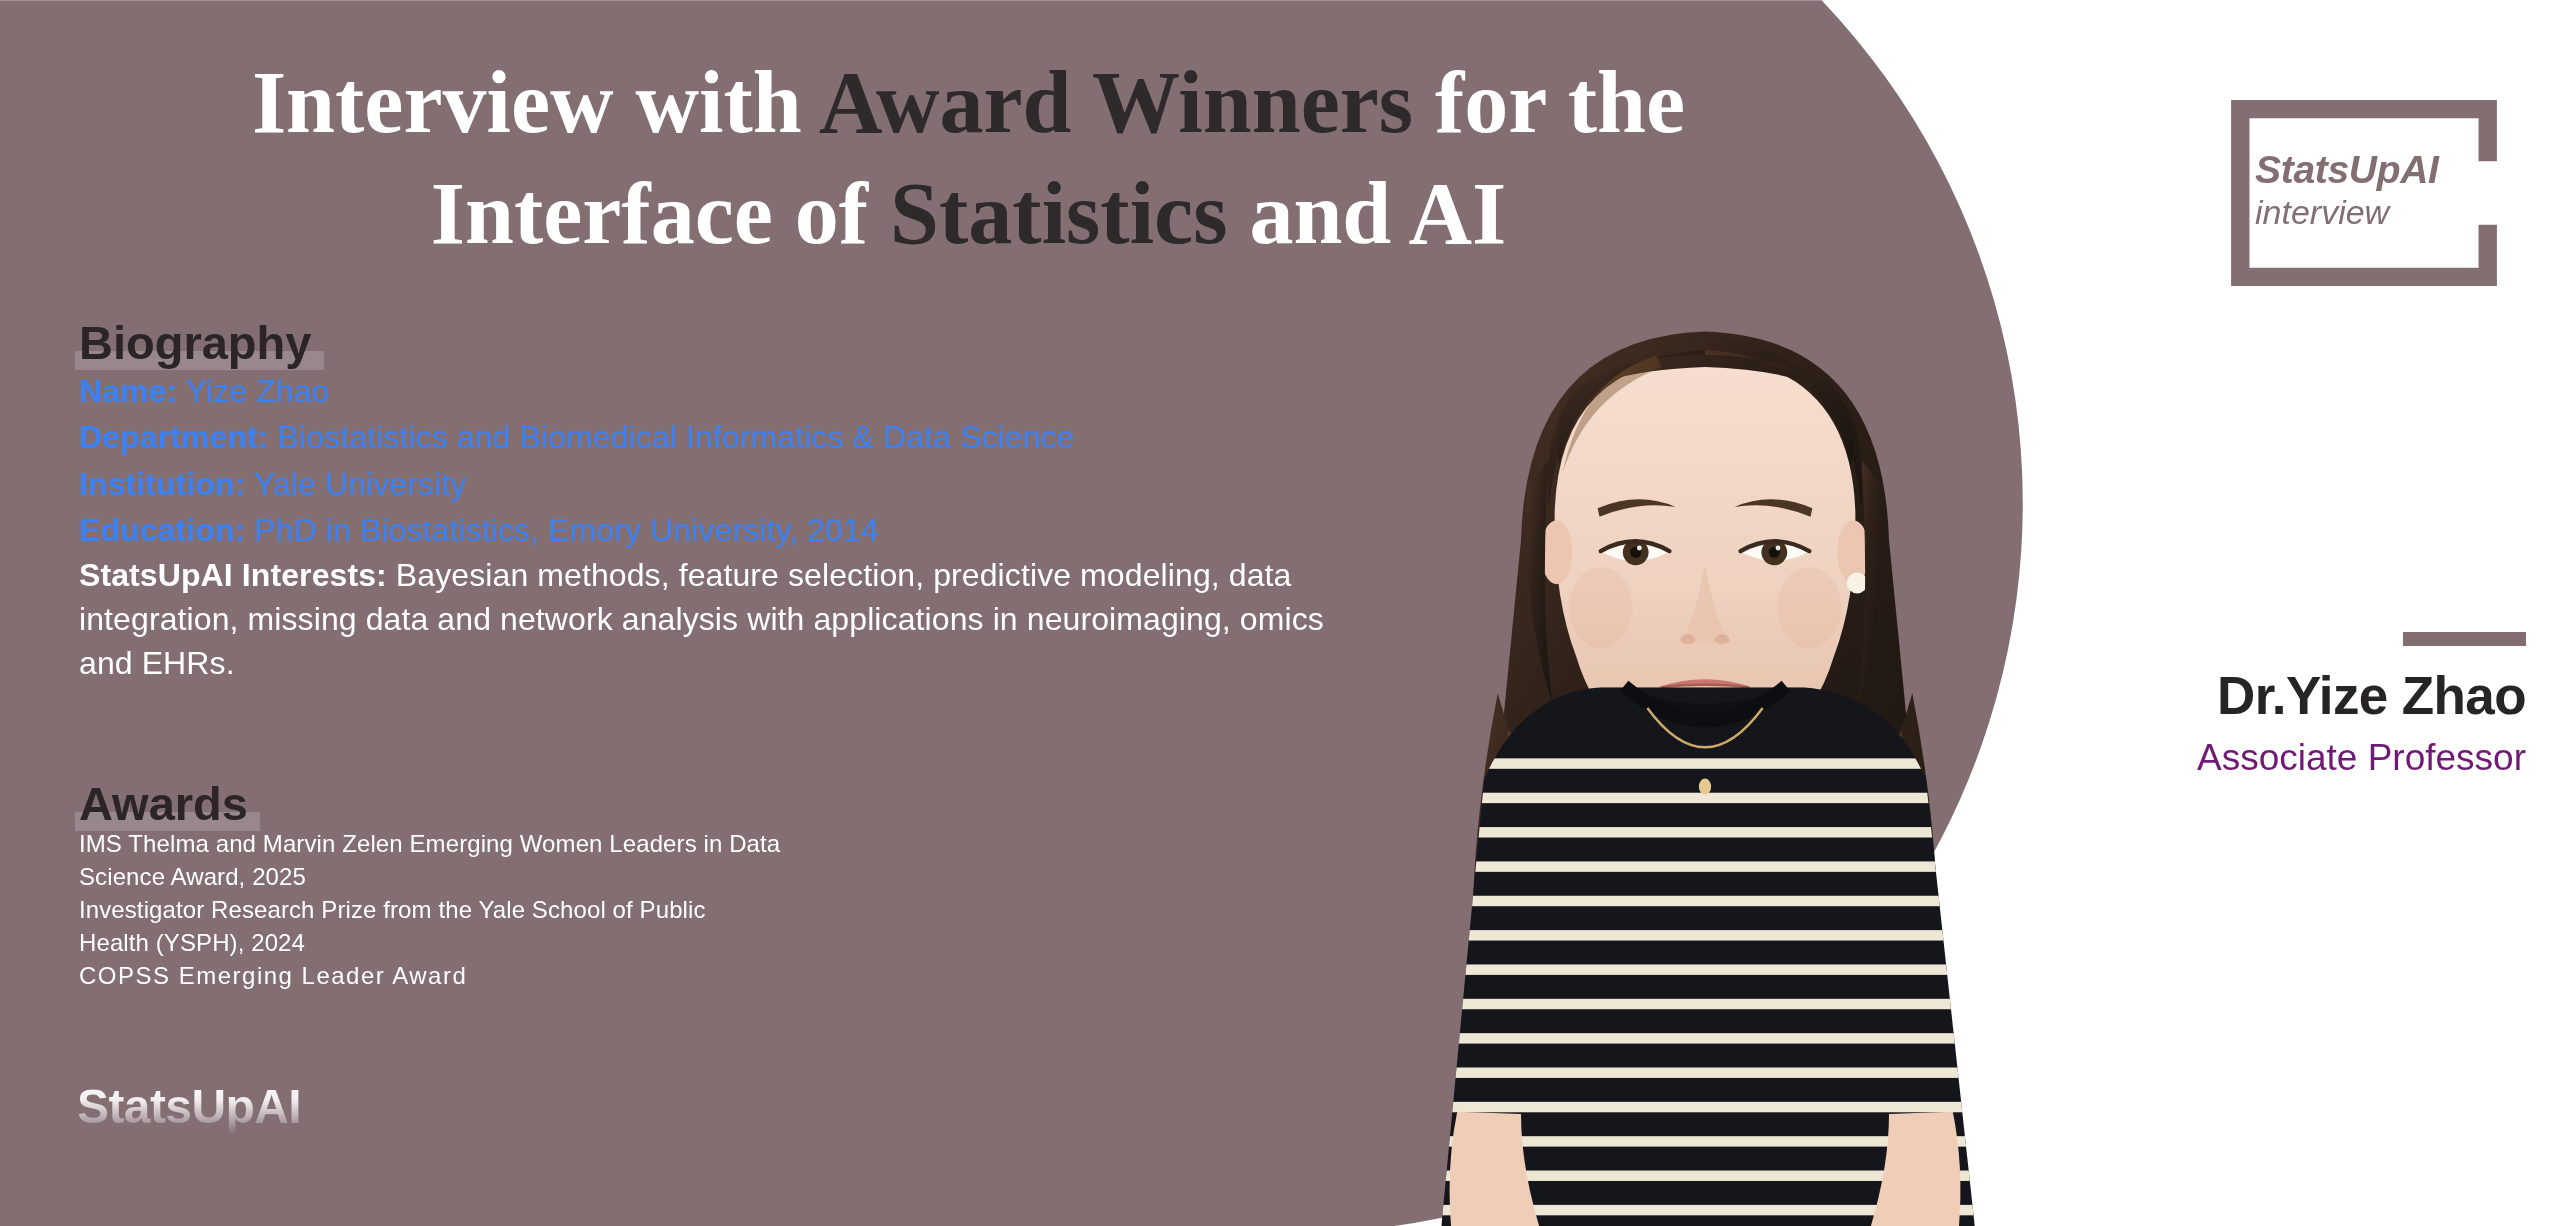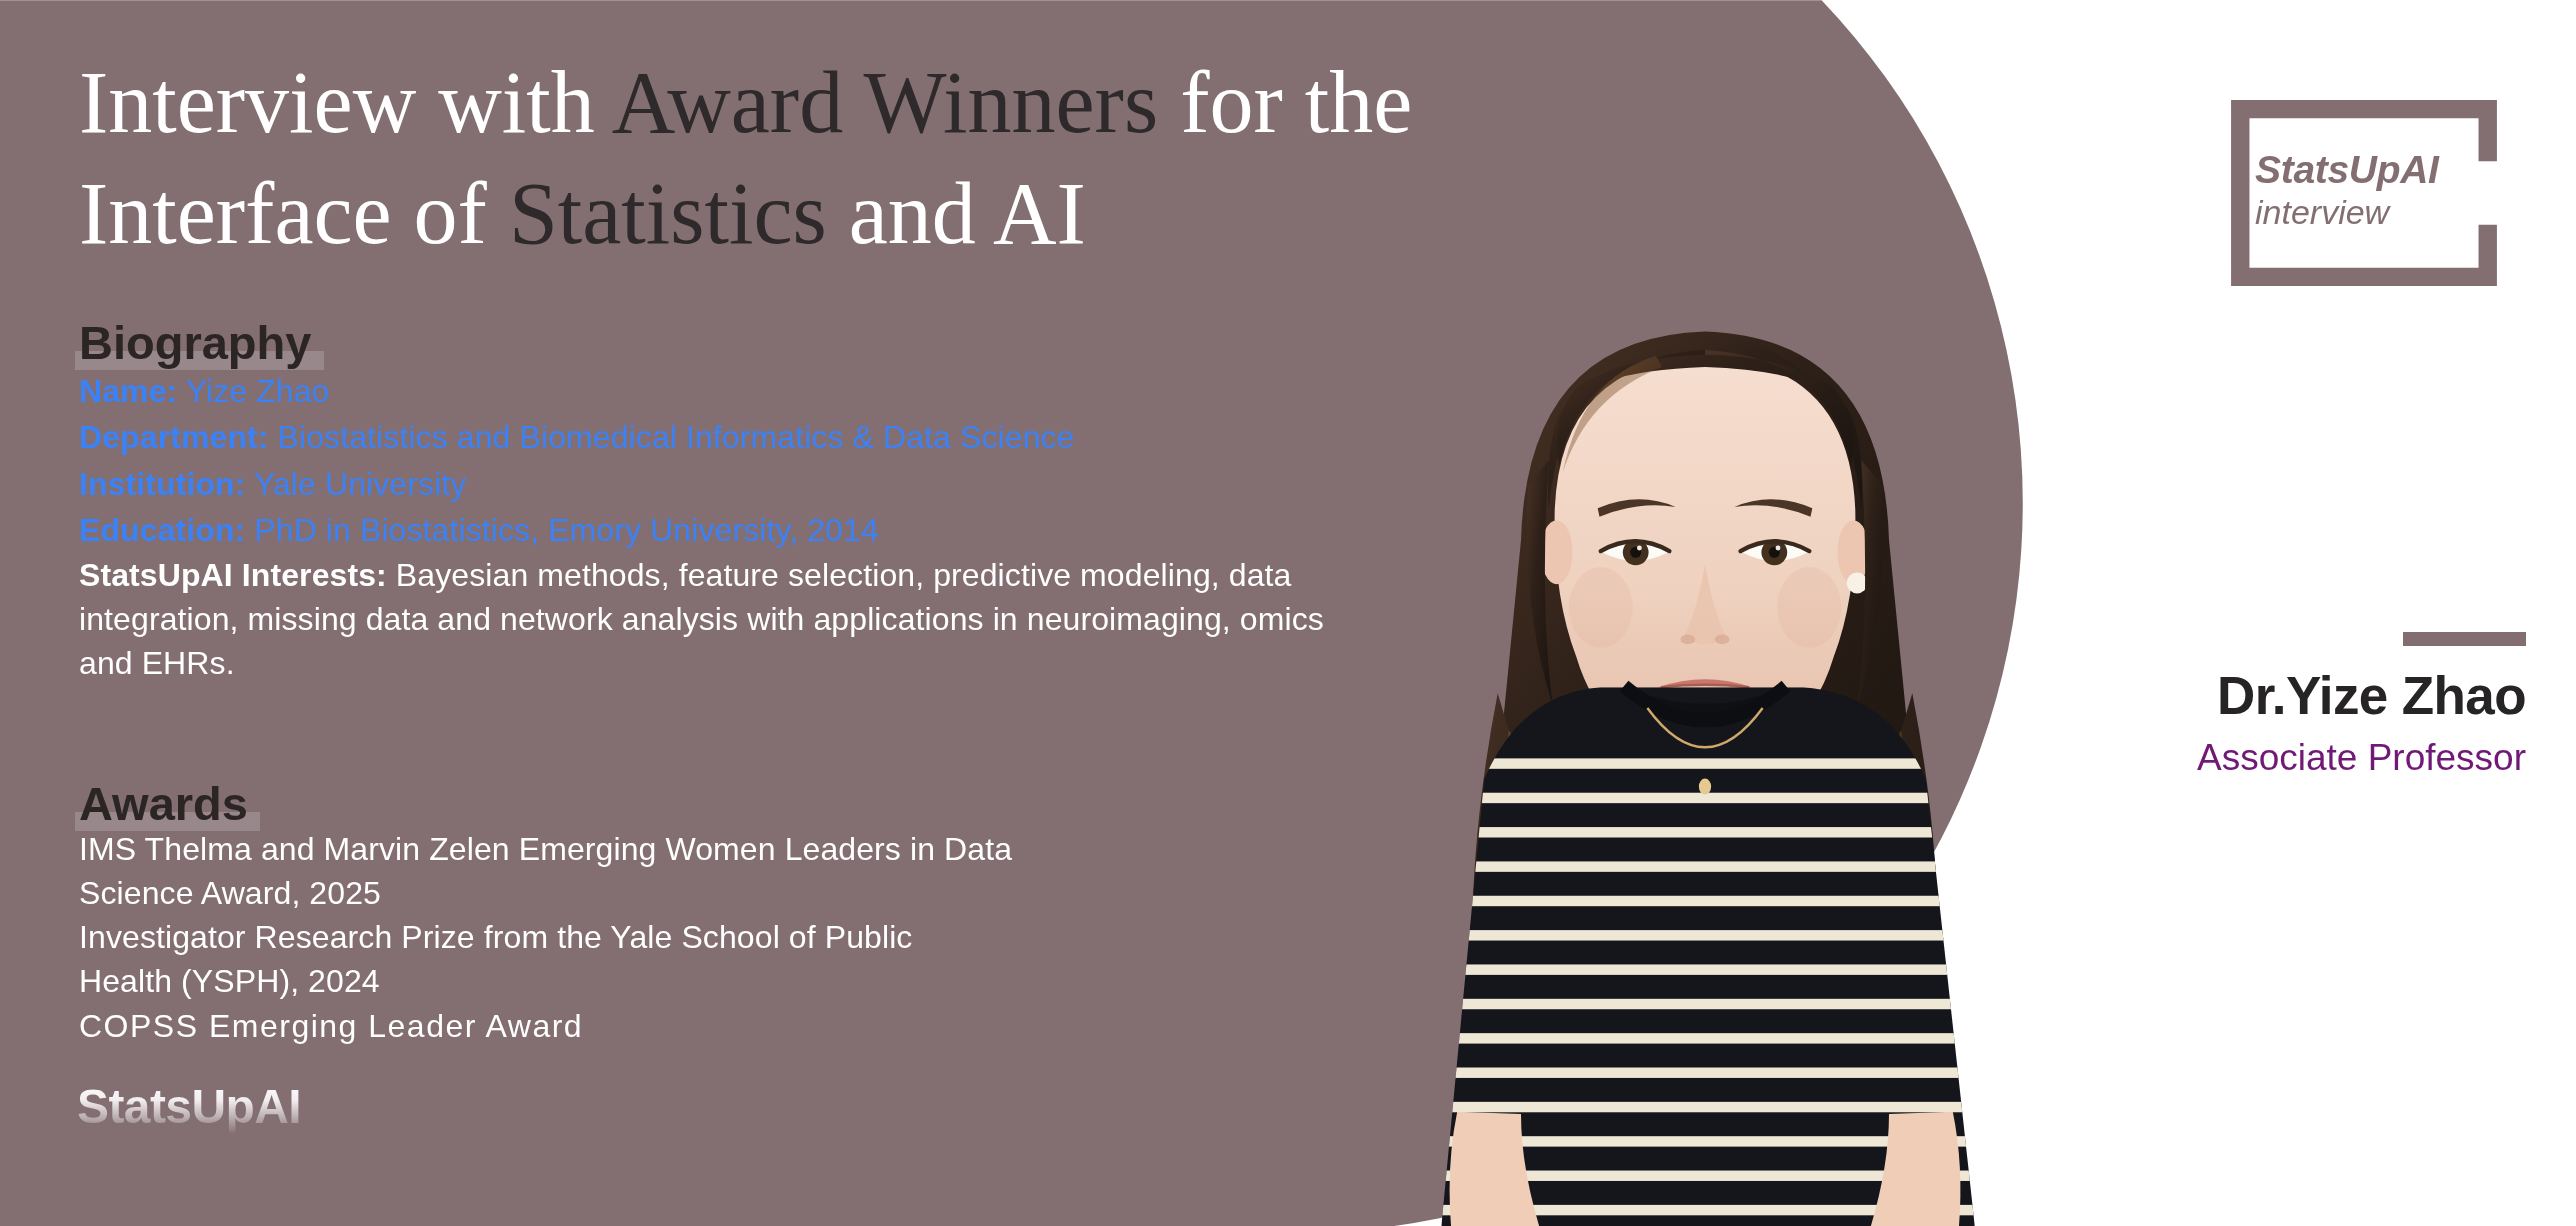--- a/index.html
+++ b/index.html
@@ -16,22 +16,23 @@
   .panel-svg { position:absolute; left:0; top:0; }
 
   
   .portrait { position:absolute; left:1337px; top:264px; width:736px; height:963px; }
   .portrait svg { display:block; }
 
   
   .title {
     position:absolute; left:79px; top:48px; width:1779px;
     font-family:"Liberation Serif", serif;
-    font-size:88px; line-height:1.26; font-weight:400;
+    font-size:88px; line-height:1.26; font-weight:700;
     letter-spacing:0px;
+    text-align:center;
   }
   .t-light { color:#ffffff; }
   .t-dark  { color:#2e2a2b; }
 
   
   .bio { position:absolute; left:79px; top:319px; width:1257px; }
   .sec-head {
     display:inline-block; position:relative;
     font-size:47px; font-weight:700; color:#2b2526;
     line-height:1.0; padding:0 3.7px 0 0;
@@ -47,21 +48,21 @@
     margin-top:2.5px; letter-spacing:0.1px;
   }
   .bio-line b { font-weight:700; }
   .bio-para {
     color:#ffffff; font-size:32px; line-height:1.38; letter-spacing:0.1px;
   }
   .bio-para b { font-weight:700; }
 
   
   .awards { position:absolute; left:79px; top:780px; width:1227px; }
-  .award-line { color:#ffffff; font-size:32px; line-height:1.38; letter-spacing:0.1px; }
+  .award-line { color:#ffffff; font-size:24px; line-height:1.38; letter-spacing:0.1px; }
   .award-line.spaced { letter-spacing:1.5px; }
 
   
   .wordmark {
     position:absolute; left:77px; top:1079px;
     font-size:48px; font-weight:700; letter-spacing:-0.6px;
     background:linear-gradient(180deg,#ffffff 0%,#f2eef0 38%,rgba(255,255,255,0.22) 86%,rgba(255,255,255,0.02) 100%);
     -webkit-background-clip:text; background-clip:text;
     color:transparent; -webkit-text-fill-color:transparent;
   }

